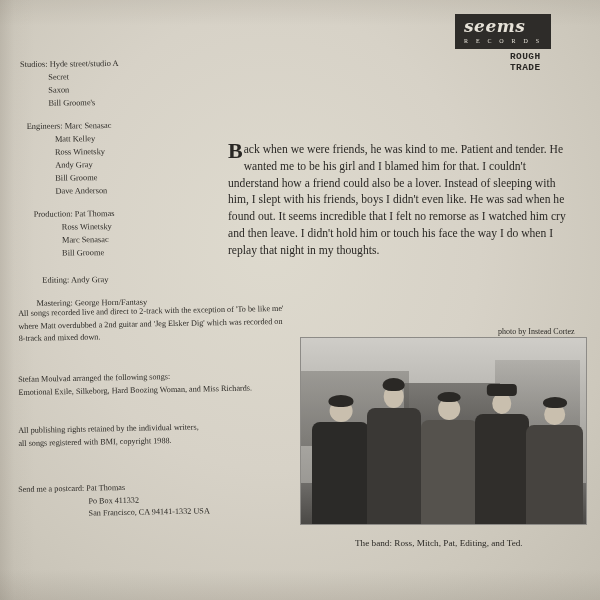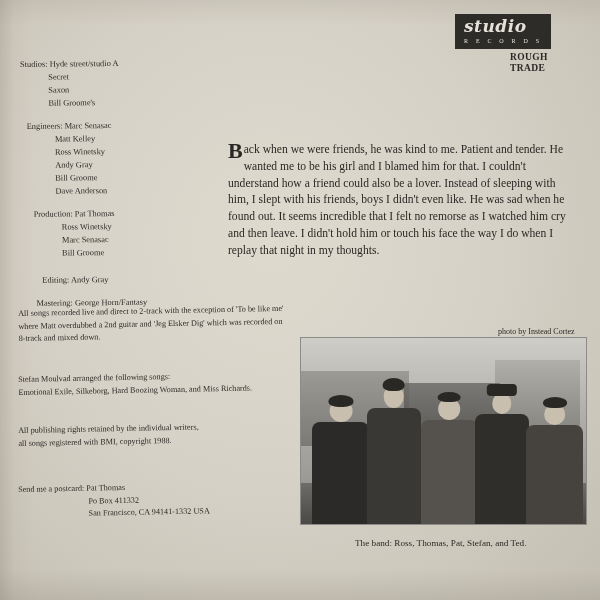--- a/index.html
+++ b/index.html
@@ -56,21 +56,21 @@
     letter-spacing: 0.5px;
   }
   .records-word {
     font-family: "Liberation Serif", serif;
     font-size: 6px;
     letter-spacing: 3.2px;
     margin-top: 3px;
     text-align: center;
   }
   .rough-trade {
-    font-family: Liberation Serif, serif;
+    font-family: Liberation Mono, monospace;
     font-size: 9.5px;
     font-weight: bold;
     color: #28262300;
     color: #2a2825;
     letter-spacing: 0.4px;
     margin-top: 3px;
     margin-left: 55px;
     line-height: 1.15;
   }
 
@@ -221,21 +221,21 @@
     white-space: nowrap;
   }
 </style>
 </head>
 <body>
 
 <div class="paper"></div>
 
 <div class="logo-block">
   <div class="heyday-box">
-    <div class="heyday-word">studio</div>
+    <div class="heyday-word">seems</div>
     <div class="records-word">R E C O R D S</div>
   </div>
   <div class="rough-trade" style="white-space:pre;"><span>ROUGH
 TRADE</span></div>
 </div>
 
 <div class="credits skew1">
 
   <div class="credit-group">
     <div class="credit-head">Studios: Hyde street/studio A</div>
@@ -325,13 +325,13 @@
     <div class="fig-hair" style="width:56%;height:8%;bottom:86%;border-radius:4px;"></div>
   </div>
 
   <div class="figure" style="left:79%;width:20%;height:76%;">
     <div class="fig-body" style="height:70%;background:#46433f;"></div>
     <div class="fig-head" style="width:38%;height:15%;bottom:70%;"></div>
     <div class="fig-hair" style="width:42%;height:8%;bottom:82%;"></div>
   </div>
 </div>
 
-<div class="photo-caption">The band: Ross, Thomas, Pat, Stefan, and Ted.</div>
+<div class="photo-caption">The band: Ross, Mitch, Pat, Editing, and Ted.</div>
 
 </body></html>

